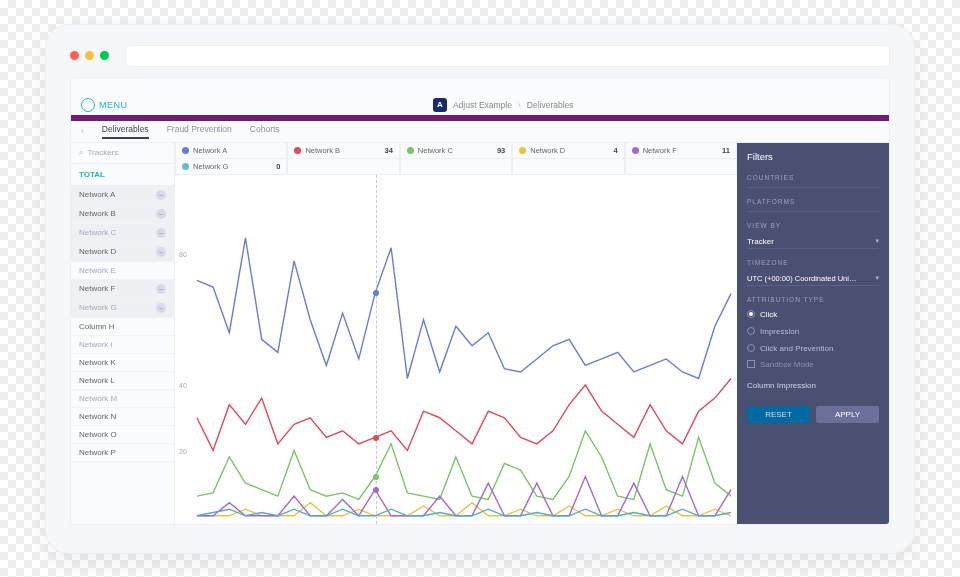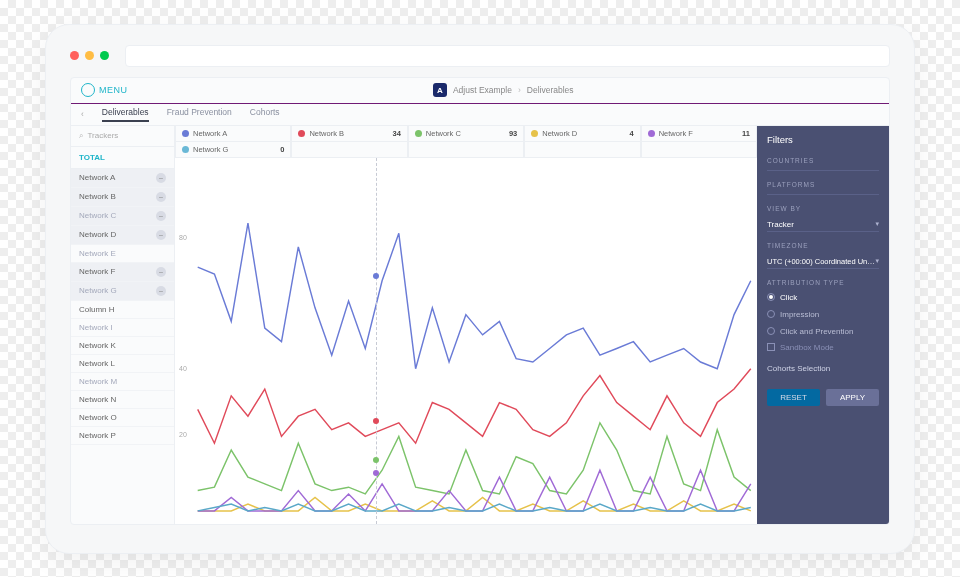--- a/index.html
+++ b/index.html
@@ -18,21 +18,21 @@
     width: 870px; height: 530px; background: #f6f7f8; border-radius: 24px;
     border: 1px solid #eceff3; padding: 20px 24px 28px; display:flex; flex-direction:column;
     box-shadow: 0 8px 30px rgba(0,0,0,.06);
   }
   .tl { display:flex; align-items:center; gap:6px; margin-bottom:10px; }
   .dot { width:9px; height:9px; border-radius:50%; }
   .dot.r{background:#ff605c}.dot.y{background:#ffbd44}.dot.g{background:#00ca4e}
   .urlbar { flex:1; height:22px; background:#fff; border-radius:4px; border:1px solid #eceff3; margin-left:10px; }
 
   .app { flex:1; background:#fafbfc; border:1px solid #eceff3; border-radius:4px; display:flex; flex-direction:column; overflow:hidden; }
-  .appbar { display:flex; align-items:center; height:26px; border-bottom:1px solid #701a75; padding:0 10px; font-size:9px; color:#5a6070; }
+  .appbar { display:flex; align-items:center; height:26px; border-bottom:6px solid #701a75; padding:0 10px; font-size:9px; color:#5a6070;margin-top:17px; }
   .appbar .logo { width:14px;height:14px;border:1.5px solid #1fb5c9;border-radius:50%;margin-right:4px;}
   .appbar .menu-label { color:#1fb5c9; font-weight:500; letter-spacing:.5px; }
   .appbar .spacer{flex:1}
   .crumb { display:flex; align-items:center; gap:6px; font-size:8.5px; color:#888;}
   .crumb .cb { width:14px;height:14px;background:#1b2a6b;border-radius:3px;display:flex;align-items:center;justify-content:center;color:#fff;font-size:8px;font-weight:bold;}
   .crumb .sep{color:#bbb;}
   .appbar .right{flex:1}
 
   .tabs { display:flex; align-items:center; height:22px; border-bottom:1px solid #eceff3; padding:0 10px; gap:18px; font-size:8.5px; color:#8a90a0;}
   .tabs .back{color:#aaa;}
@@ -61,21 +61,21 @@
   .legend .col .sw{width:7px;height:7px;border-radius:50%;}
   .legend .col .val{color:#444;font-weight:600;margin-left:auto;}
   .legend-wrap{display:flex;flex-direction:column;flex:1;}
 
   .chart { flex:1; position:relative; background:#fff; overflow:hidden;}
   .chart svg{position:absolute;inset:0;}
   .chart .ytick{position:absolute;left:4px;font-size:7px;color:#aaa;transform:translateY(-50%);} 
   .chart .hover{position:absolute;top:0;bottom:0;border-left:1px dashed #c7cad4;pointer-events:none;}
   .chart .hoverdot{width:6px;height:6px;border-radius:50%;position:absolute;transform:translate(-50%,-50%);}
 
-  .filters { width:132px; background:#4a5072; color:#d8dbe8; font-size:8px; display:flex; flex-direction:column; padding:8px 10px; gap:6px;}
+  .filters { width:152px; background:#4a5072; color:#d8dbe8; font-size:8px; display:flex; flex-direction:column; padding:8px 10px; gap:6px;}
   .filters .title{font-size:9.5px;color:#fff;margin-bottom:2px;}
   .filters .lbl{font-size:6.5px;letter-spacing:1px;color:#9ba0bd;text-transform:uppercase;margin-top:4px;}
   .filters .line{height:1px;background:#5a6188;}
   .filters .sel{display:flex;justify-content:space-between;align-items:center;border-bottom:1px solid #5a6188;padding:2px 0;color:#fff;font-size:8px;}
   .filters .sel .chev{font-size:7px;color:#aeb3d0;}
   .filters .radio{display:flex;align-items:center;gap:5px;color:#b9bdd4;padding:1px 0;}
   .filters .radio .r{width:8px;height:8px;border-radius:50%;border:1px solid #8a90b6;display:flex;align-items:center;justify-content:center;}
   .filters .radio.on{color:#fff;}
   .filters .radio.on .r::after{content:"";width:4px;height:4px;border-radius:50%;background:#fff;}
   .filters .chk{display:flex;align-items:center;gap:5px;color:#8a90b6;}
@@ -275,21 +275,21 @@
           </div>
         <div class="radio">
             <span class="r"></span>
             <span>Click and Prevention</span>
           </div>
         <div class="chk">
             <span class="c"></span>
             <span>Sandbox Mode</span>
           </div>
 
-        <div class="colsel">Cohorts Selection</div>
+        <div class="colsel">Column Impression</div>
 
         <div class="btns">
           <button class="btn">RESET</button>
           <button class="btn apply">APPLY</button>
         </div>
       </div>
     </div>
   </div>
 </div>
 

